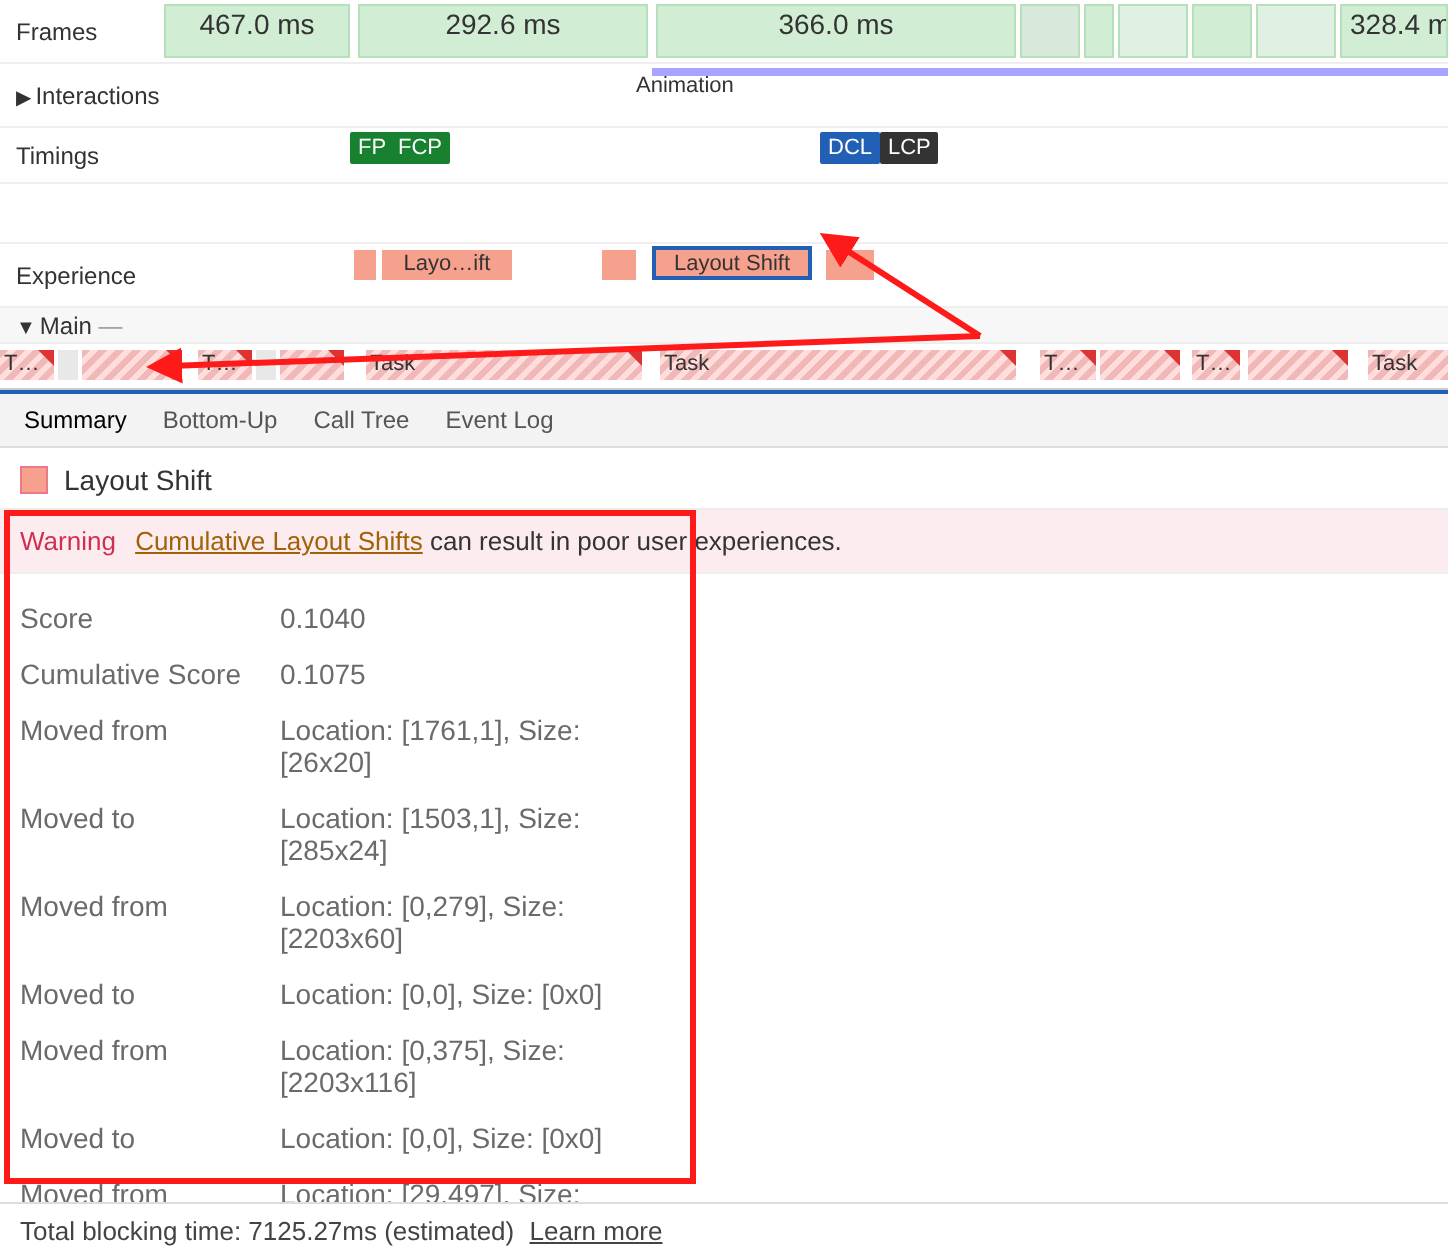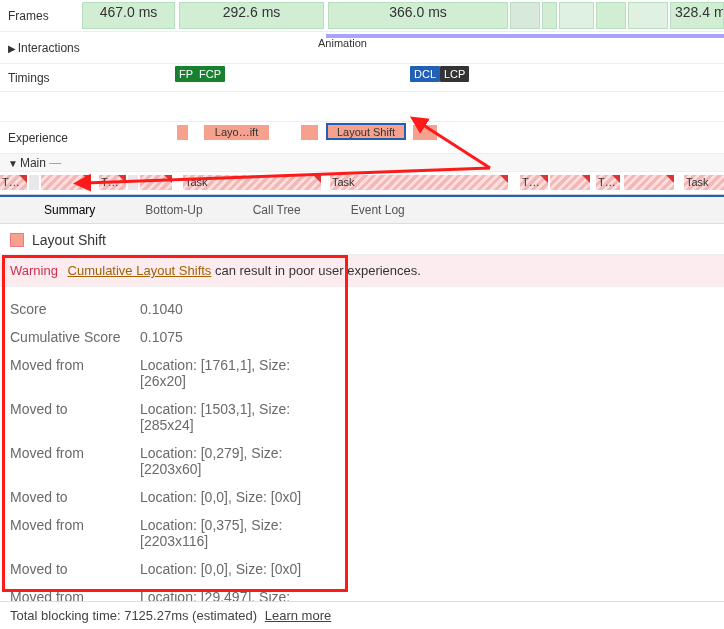--- a/index.html
+++ b/index.html
@@ -136,21 +136,21 @@
   .tabbar {
     display: flex;
     gap: 18px;
     padding: 6px 12px;
     border-top: 2px solid #2160b5;
     border-bottom: 1px solid #ddd;
     background: #f3f3f3;
     font-size: 12px;
     color: #333;
   }
-  .tab { color: #555; cursor: pointer; margin-left: 32px; }
+  .tab { color: #555; cursor: pointer; }
   .tab.active { color: #000; }
   .summary {
     padding: 8px 10px 6px;
     font-size: 14px;
     border-bottom: 1px solid #eee;
     display: flex;
     align-items: center;
     gap: 8px;
   }
   .swatch {
@@ -242,21 +242,21 @@
 
   <div class="track" style="height:30px;border-bottom:1px solid #eee;">
     <div class="track-label"></div>
     <div class="track-content"></div>
   </div>
 
   <div class="track">
     <div class="track-label">Experience</div>
     <div class="track-content">
       <div class="exp-block" style="left:95px; width:11px;"></div>
-      <div class="exp-block" style="left:109px; width:65px;margin-left:13px;">Layo…ift</div>
+      <div class="exp-block" style="left:109px; width:65px;">Layo…ift</div>
       <div class="exp-block" style="left:219px; width:17px;"></div>
       <div class="exp-block exp-selected" style="left:244px; width:80px; top:1px; height:17px;">Layout Shift</div>
       <div class="exp-block" style="left:331px; width:24px;"></div>
     </div>
   </div>
 
   <div class="track" style="height:18px; background:#f7f7f7;">
     <div class="track-label"><span class="tri">▼</span><span>Main</span> <span style="color:#999;">—</span></div>
     <div class="track-content"></div>
   </div>

